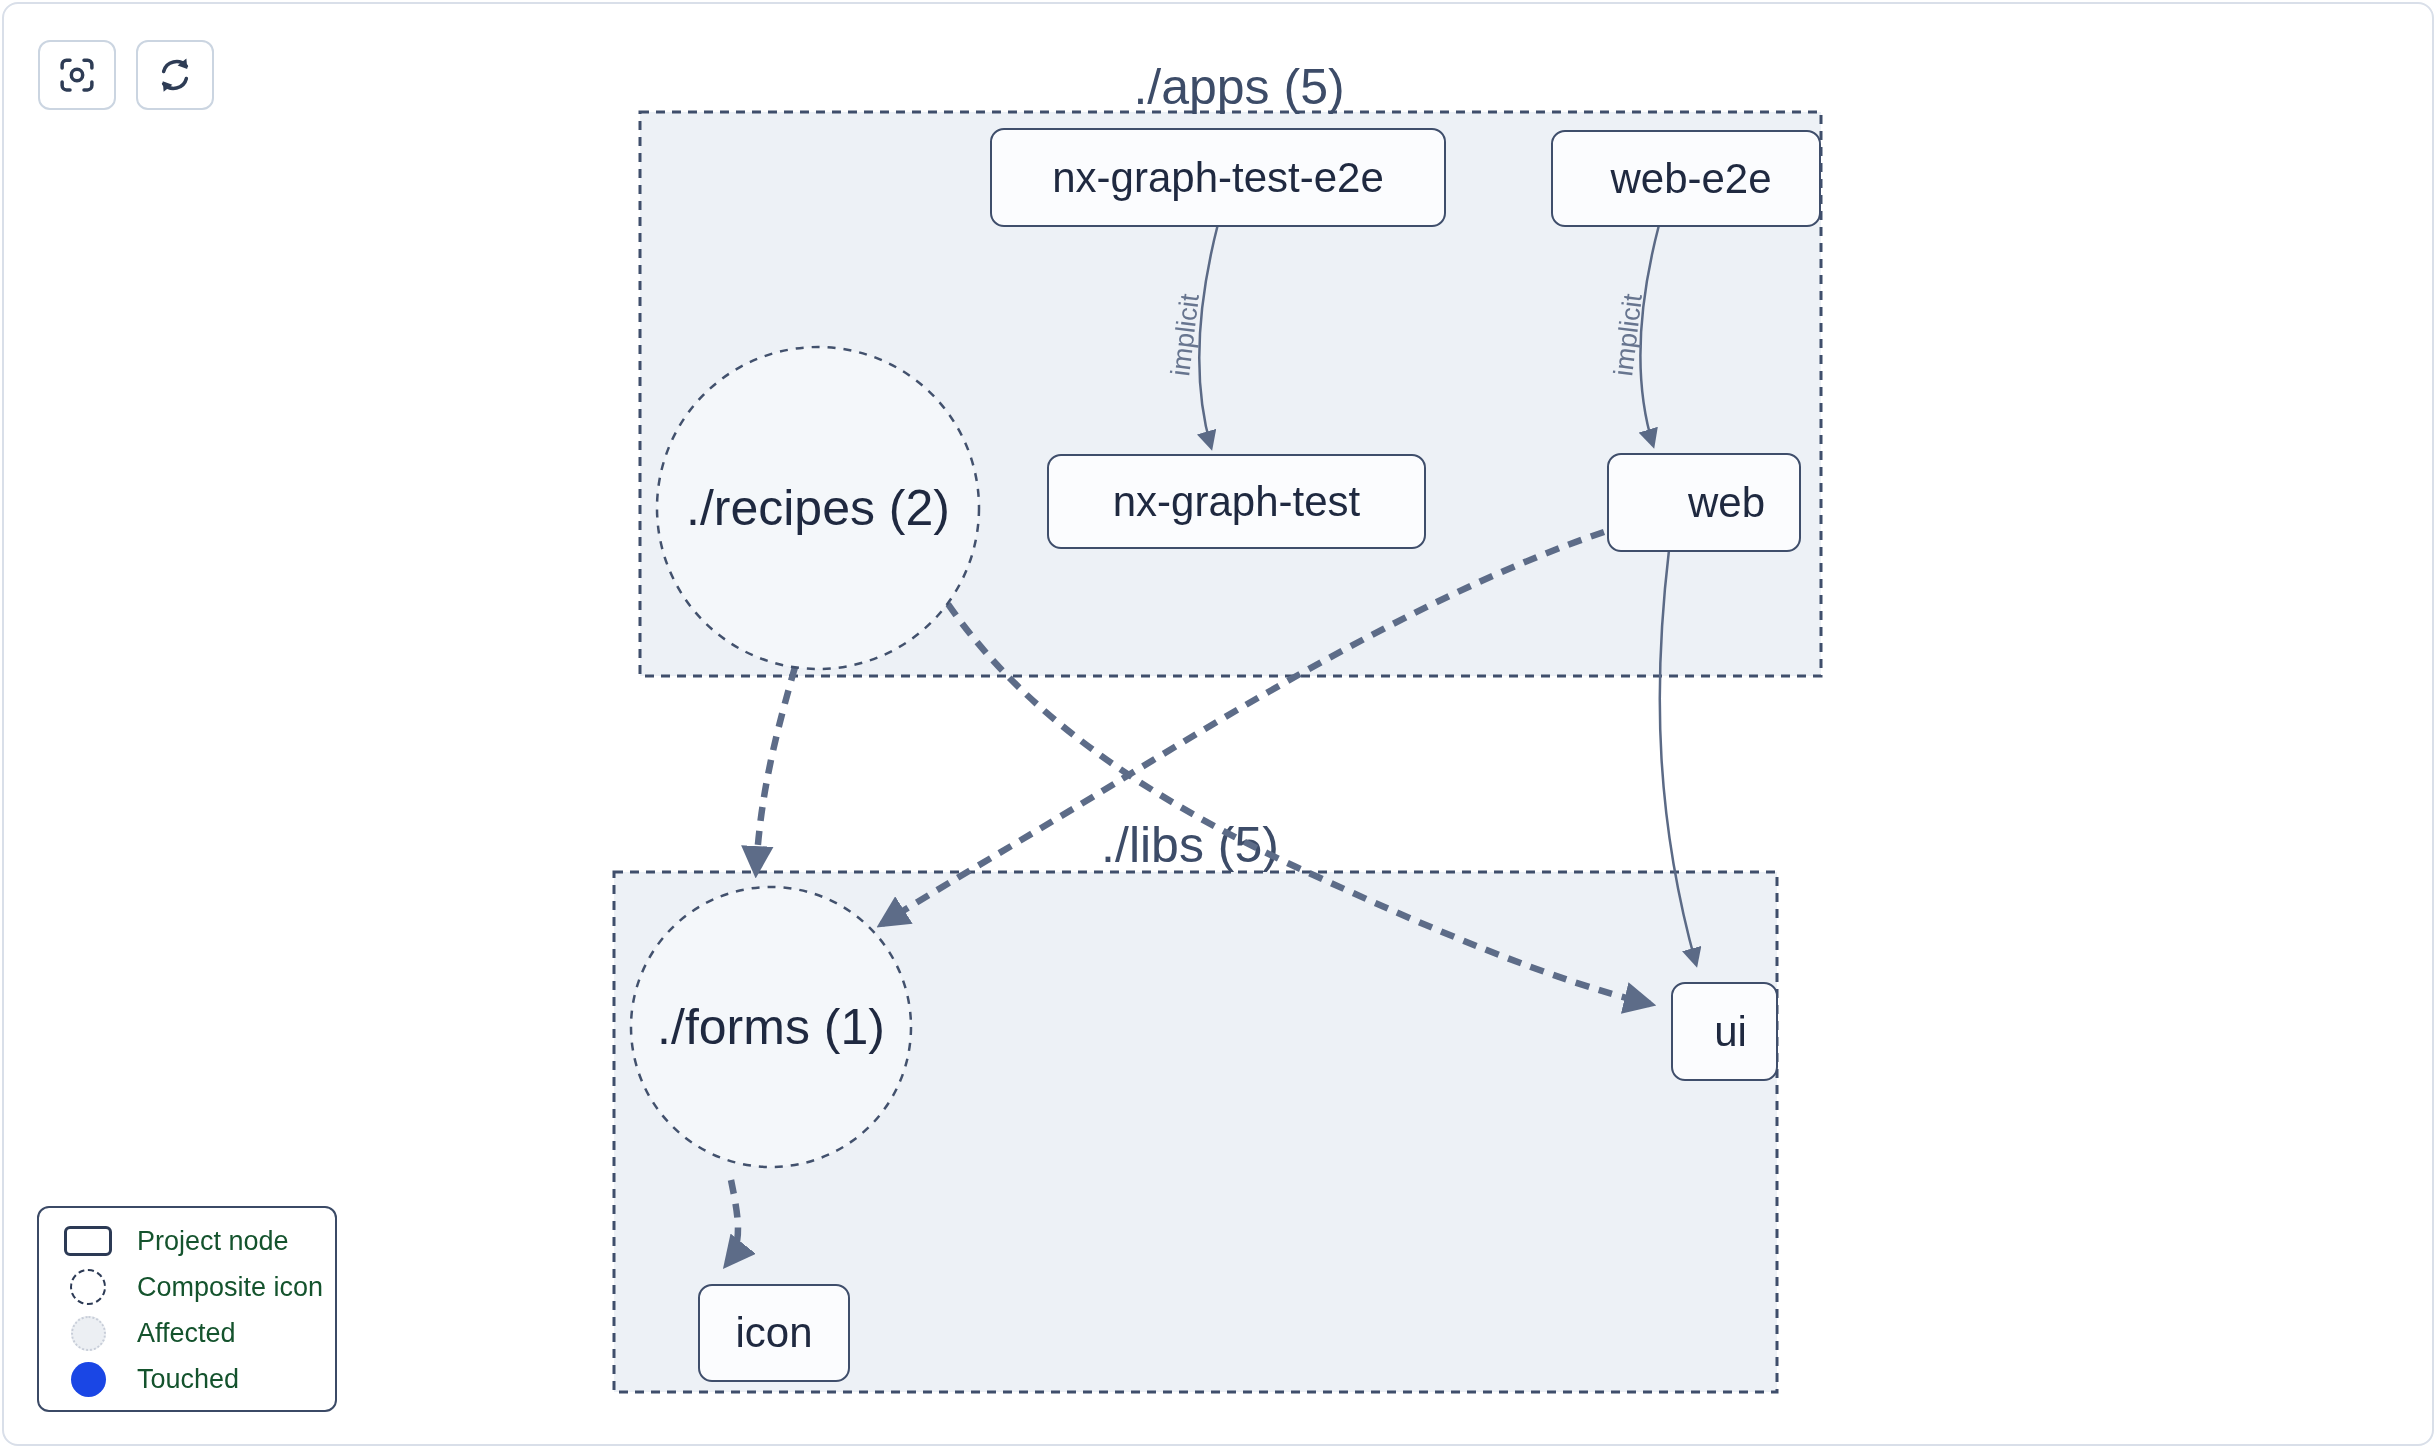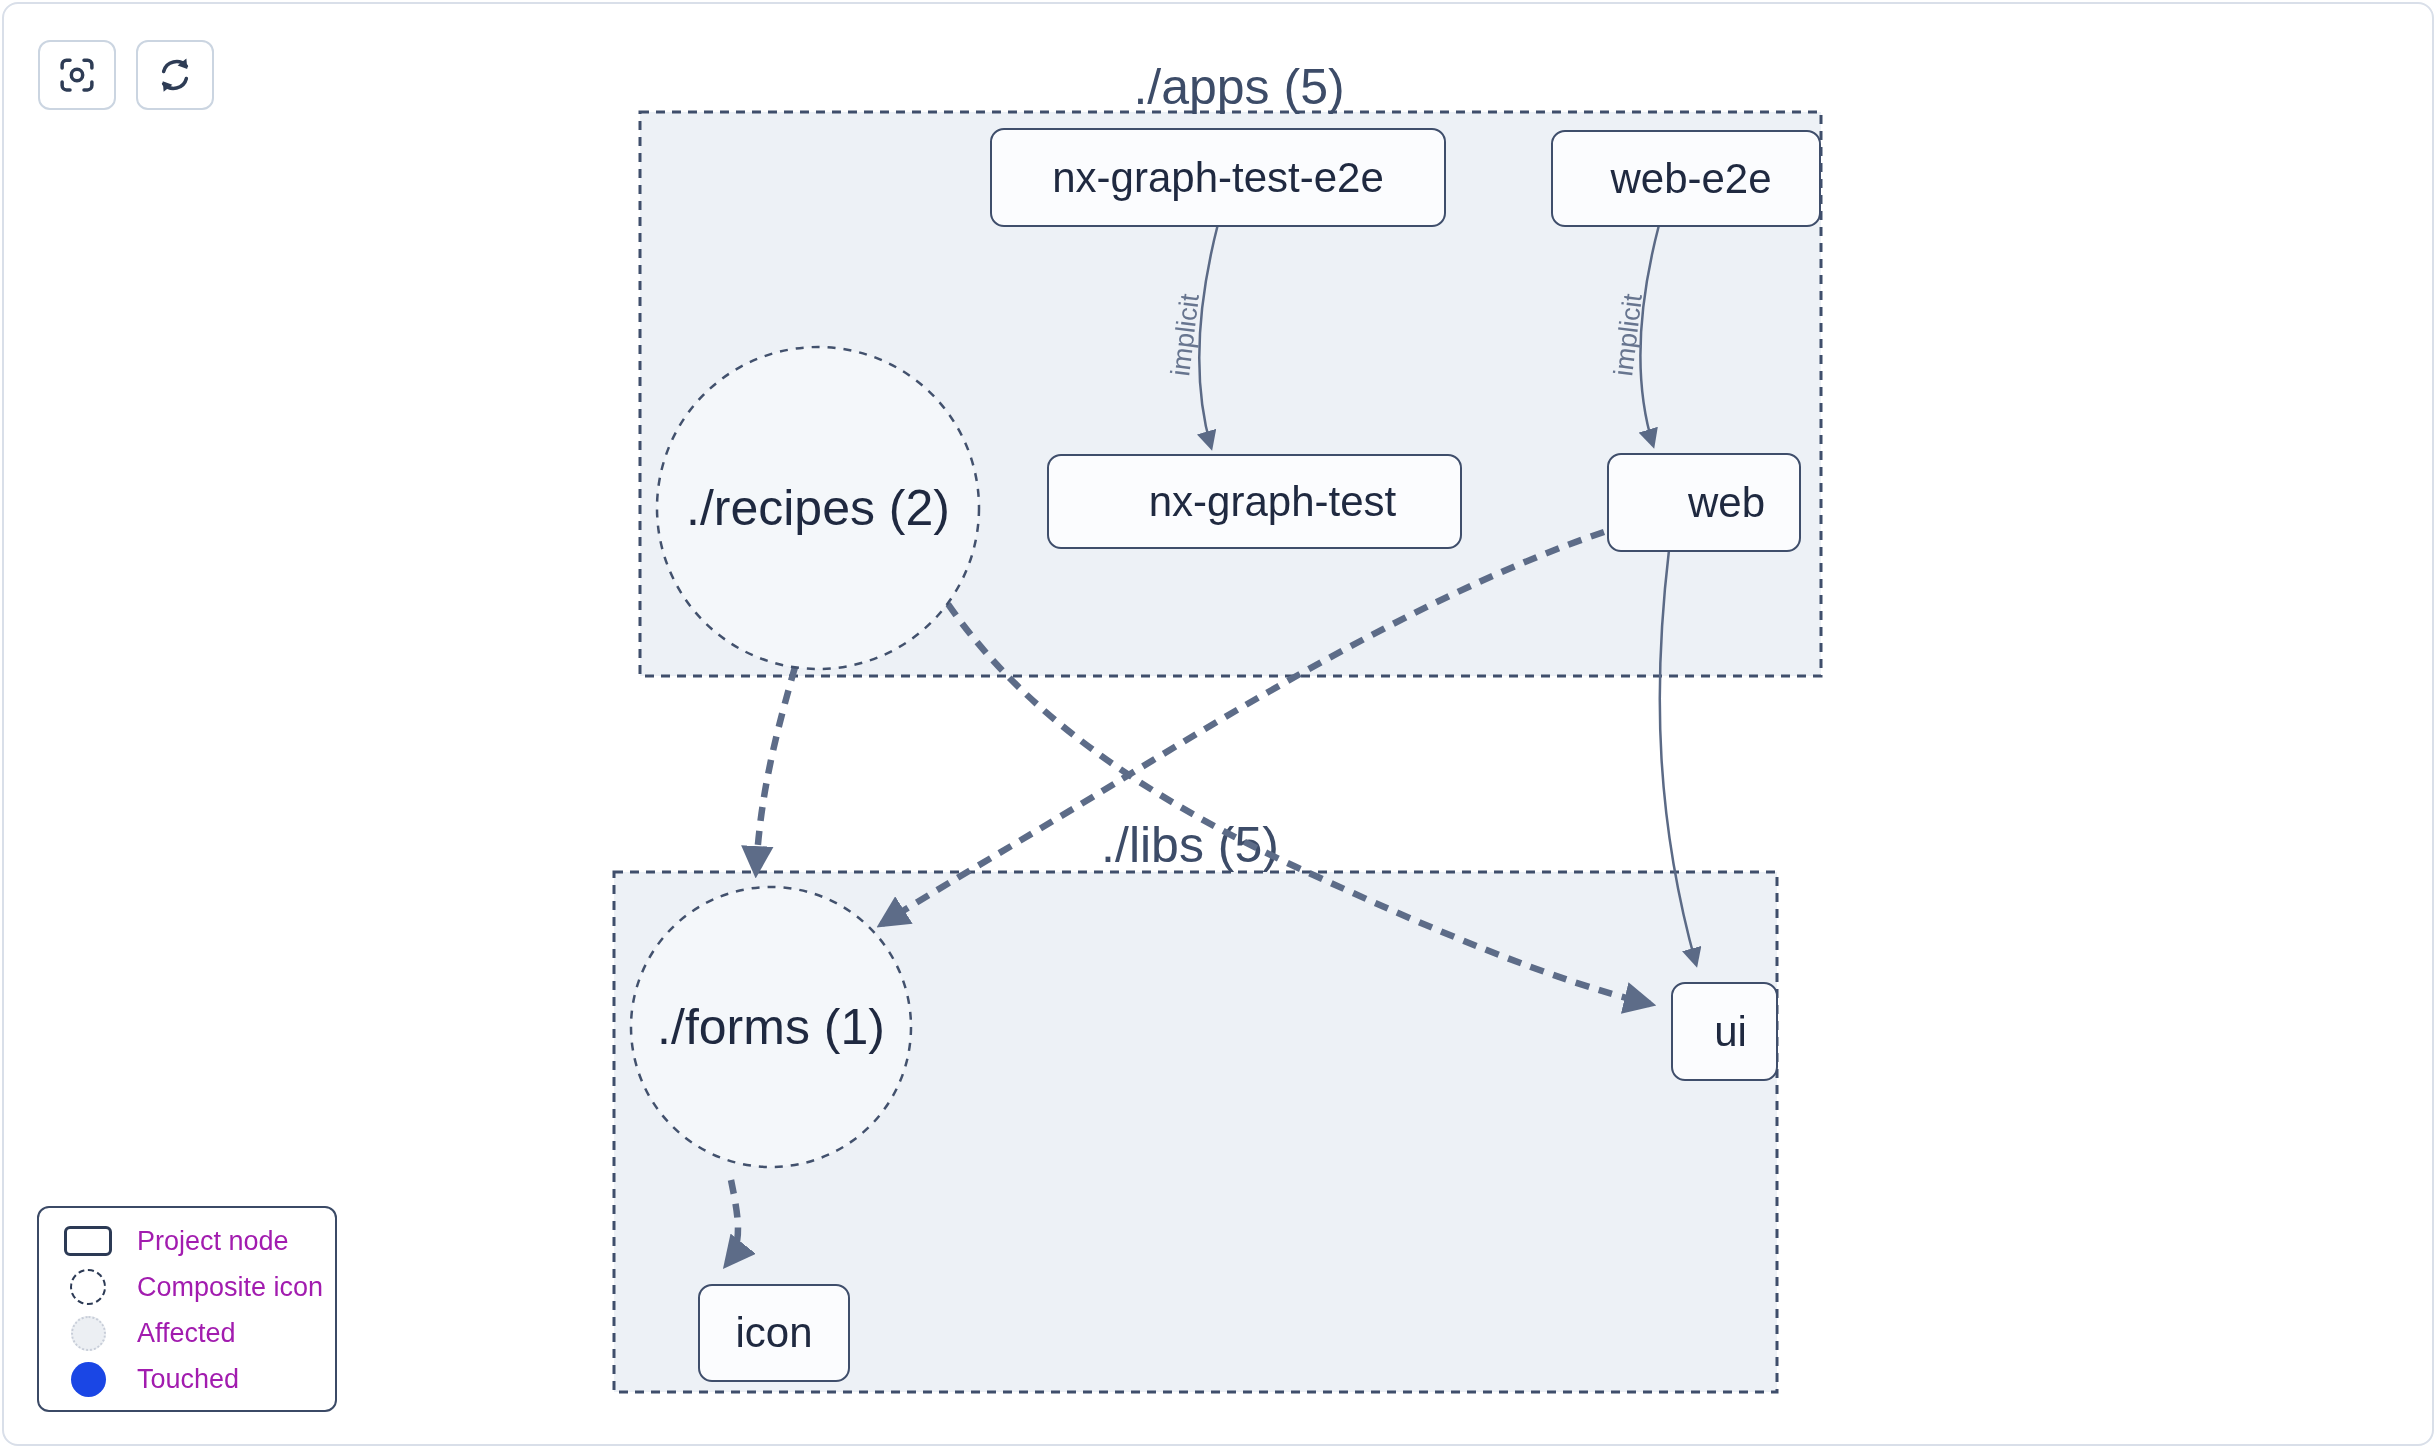--- a/index.html
+++ b/index.html
@@ -14,31 +14,31 @@
   .tool-btn{width:78px;height:70px;background:#ffffff;border:2px solid #cbd5e1;border-radius:12px;
             display:flex;align-items:center;justify-content:center;cursor:pointer;padding:0;}
   .tool-btn svg{stroke:#2e3c55;fill:none;stroke-width:4;stroke-linecap:round;stroke-linejoin:round;}
 
   
   .node{position:absolute;background:#fbfcfe;border:2px solid #3f4e6b;border-radius:14px;
         display:flex;align-items:center;justify-content:center;z-index:3;
         color:#1f2940;font-size:42px;letter-spacing:0px;}
   .n-e2e1{left:986px;top:124px;width:452px;height:95px;}
   .n-webe2e{left:1547px;top:126px;width:256px;height:93px;padding-left:10px;}
-  .n-nxgt{left:1043px;top:450px;width:375px;height:91px;padding-left:36px;}
+  .n-nxgt{left:1043px;top:450px;width:375px;height:91px;}
   .n-web{left:1603px;top:449px;width:145px;height:95px;padding-left:45px;}
   .n-ui{left:1667px;top:978px;width:91px;height:95px;padding-left:12px;}
   .n-icon{left:694px;top:1280px;width:148px;height:94px;}
 
   
   .legend{position:absolute;left:33px;top:1202px;width:300px;height:206px;background:#ffffff;
           border:2px solid #3b4a66;border-radius:12px;z-index:5;box-sizing:border-box;padding:10px 0 8px 0;}
   .lg-row{height:46px;display:flex;align-items:center;}
   .lg-swatch{width:98px;display:flex;align-items:center;justify-content:center;flex:none;}
-  .lg-label{font-size:27px;color:#a21caf;}
+  .lg-label{font-size:27px;color:#14532d;}
   .sw-project{width:48px;height:30px;border:3px solid #2c3a55;border-radius:6px;background:#fff;box-sizing:border-box;}
   .sw-composite{width:36px;height:36px;border:2px dashed #2c3a55;border-radius:50%;background:#fff;box-sizing:border-box;}
   .sw-affected{width:35px;height:35px;border:2px dotted #c7cdd8;border-radius:50%;background:#eceff3;box-sizing:border-box;}
   .sw-touched{width:35px;height:35px;border-radius:50%;background:#1a46e5;}
 
   
   .group-rect{fill:#edf1f6;stroke:#3f4e6b;stroke-width:3;stroke-dasharray:9 7;}
   .group-label{fill:#3d4c68;font-size:50px;text-anchor:middle;}
   .composite-circle{fill:#f4f7fa;stroke:#42516d;stroke-width:2.5;stroke-dasharray:8 8;}
   .composite-label{fill:#1f2940;font-size:50px;text-anchor:middle;}

